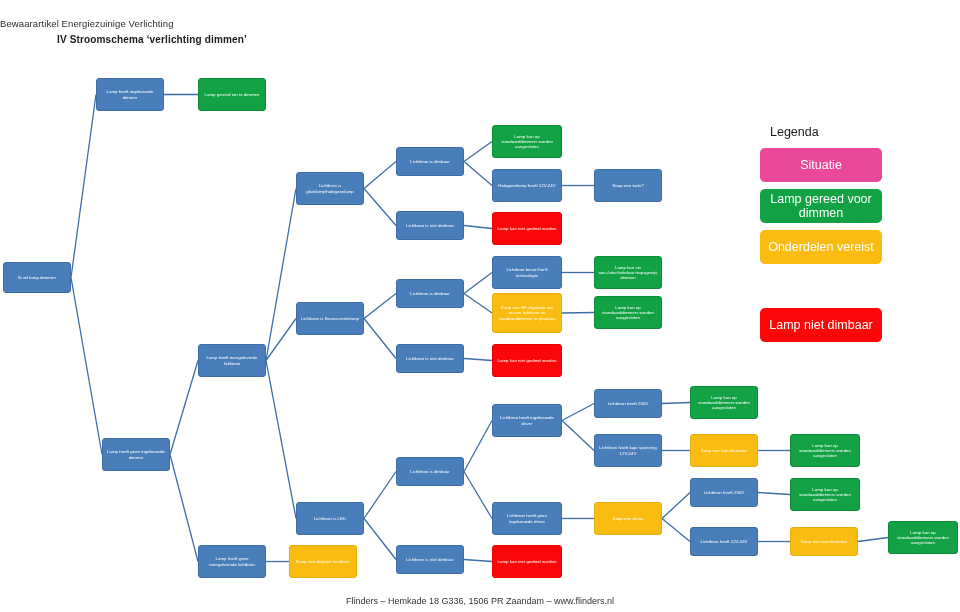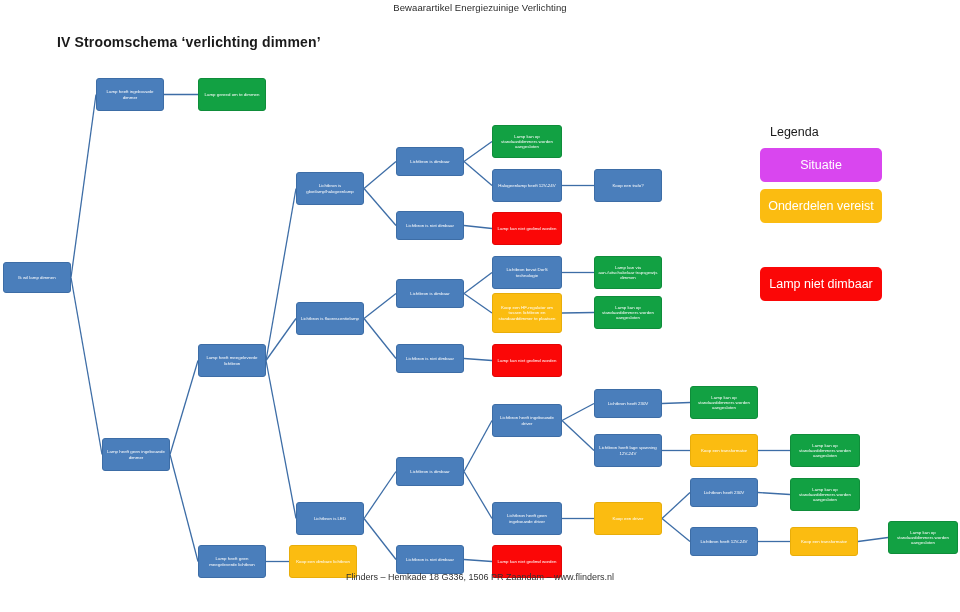--- a/index.html
+++ b/index.html
@@ -1,25 +1,25 @@
 <!DOCTYPE html>
 <html><head>
 <meta charset="utf-8">
 <style>
   html,body{margin:0;padding:0;background:#ffffff;}
   body{width:960px;height:612px;position:relative;overflow:hidden;
        font-family:"Liberation Sans","DejaVu Sans",sans-serif;}
 
-  #doc-header{position:absolute;left:0;top:2px;width:960px;text-align:center;
+  #doc-header{position:absolute;left:0;top:18px;width:960px;
        font-size:9.5px;color:#2b2b2b;letter-spacing:.1px;}
 
-  #page-title{position:absolute;left:57px;top:34px;font-size:14px;
+  #page-title{position:absolute;left:57px;top:34px;font-size:10px;
        font-weight:bold;color:#1a1a1a;letter-spacing:.15px;}
 
-  #doc-footer{position:absolute;left:0;top:572px;width:960px;text-align:center;
+  #doc-footer{position:absolute;left:0;top:596px;width:960px;text-align:center;
        font-size:9px;color:#333;}
 
   #chart-canvas{position:absolute;left:0;top:0;width:960px;height:612px;}
   #edge-layer{position:absolute;left:0;top:0;width:960px;height:612px;
        pointer-events:none;}
 
   .node{position:absolute;box-sizing:border-box;border-radius:3px;
         display:flex;align-items:center;justify-content:center;
         text-align:center;color:#ffffff;line-height:1.18;
         padding:1px 3px;overflow:hidden;}
@@ -128,19 +128,20 @@
       <div class="node n-sit" style="left: 690px; top: 527px; width: 68px; height: 29px; font-size: 4.4px;">Lichtbron heeft 12V-24V</div>
       <div class="node n-part" style="left: 790px; top: 527px; width: 68px; height: 29px; font-size: 4.4px;">Koop een transformator</div>
       <div class="node n-ok" style="left: 888px; top: 521px; width: 70px; height: 33px; font-size: 4.4px;">Lamp kan op standaarddimmers  worden aangesloten</div>
       <div class="node n-no" style="left: 492px; top: 545px; width: 70px; height: 33px; font-size: 4.4px;">Lamp kan niet gedimd worden</div>
     </div>
 </div>
 
 <div id="legend">
   <div id="legend-title">Legenda</div>
   <div id="legend-items">
-      <div class="legend-box lg-blue" style="background: #d946ef;">Situatie</div>
+      <div class="legend-box lg-blue" style="background: #ec4899;">Situatie</div>
+      <div class="legend-box lg-green" style="background: rgb(18, 161, 67);">Lamp gereed voor dimmen</div>
       <div class="legend-box lg-yellow" style="background: rgb(251, 188, 17);">Onderdelen vereist</div>
       <div class="legend-box lg-red" style="background: rgb(251, 7, 7);">Lamp niet dimbaar</div>
     </div>
 </div>
 
 <div id="doc-footer">Flinders  –  Hemkade 18 G336, 1506 PR Zaandam – www.flinders.nl</div>
 
 </body></html>

